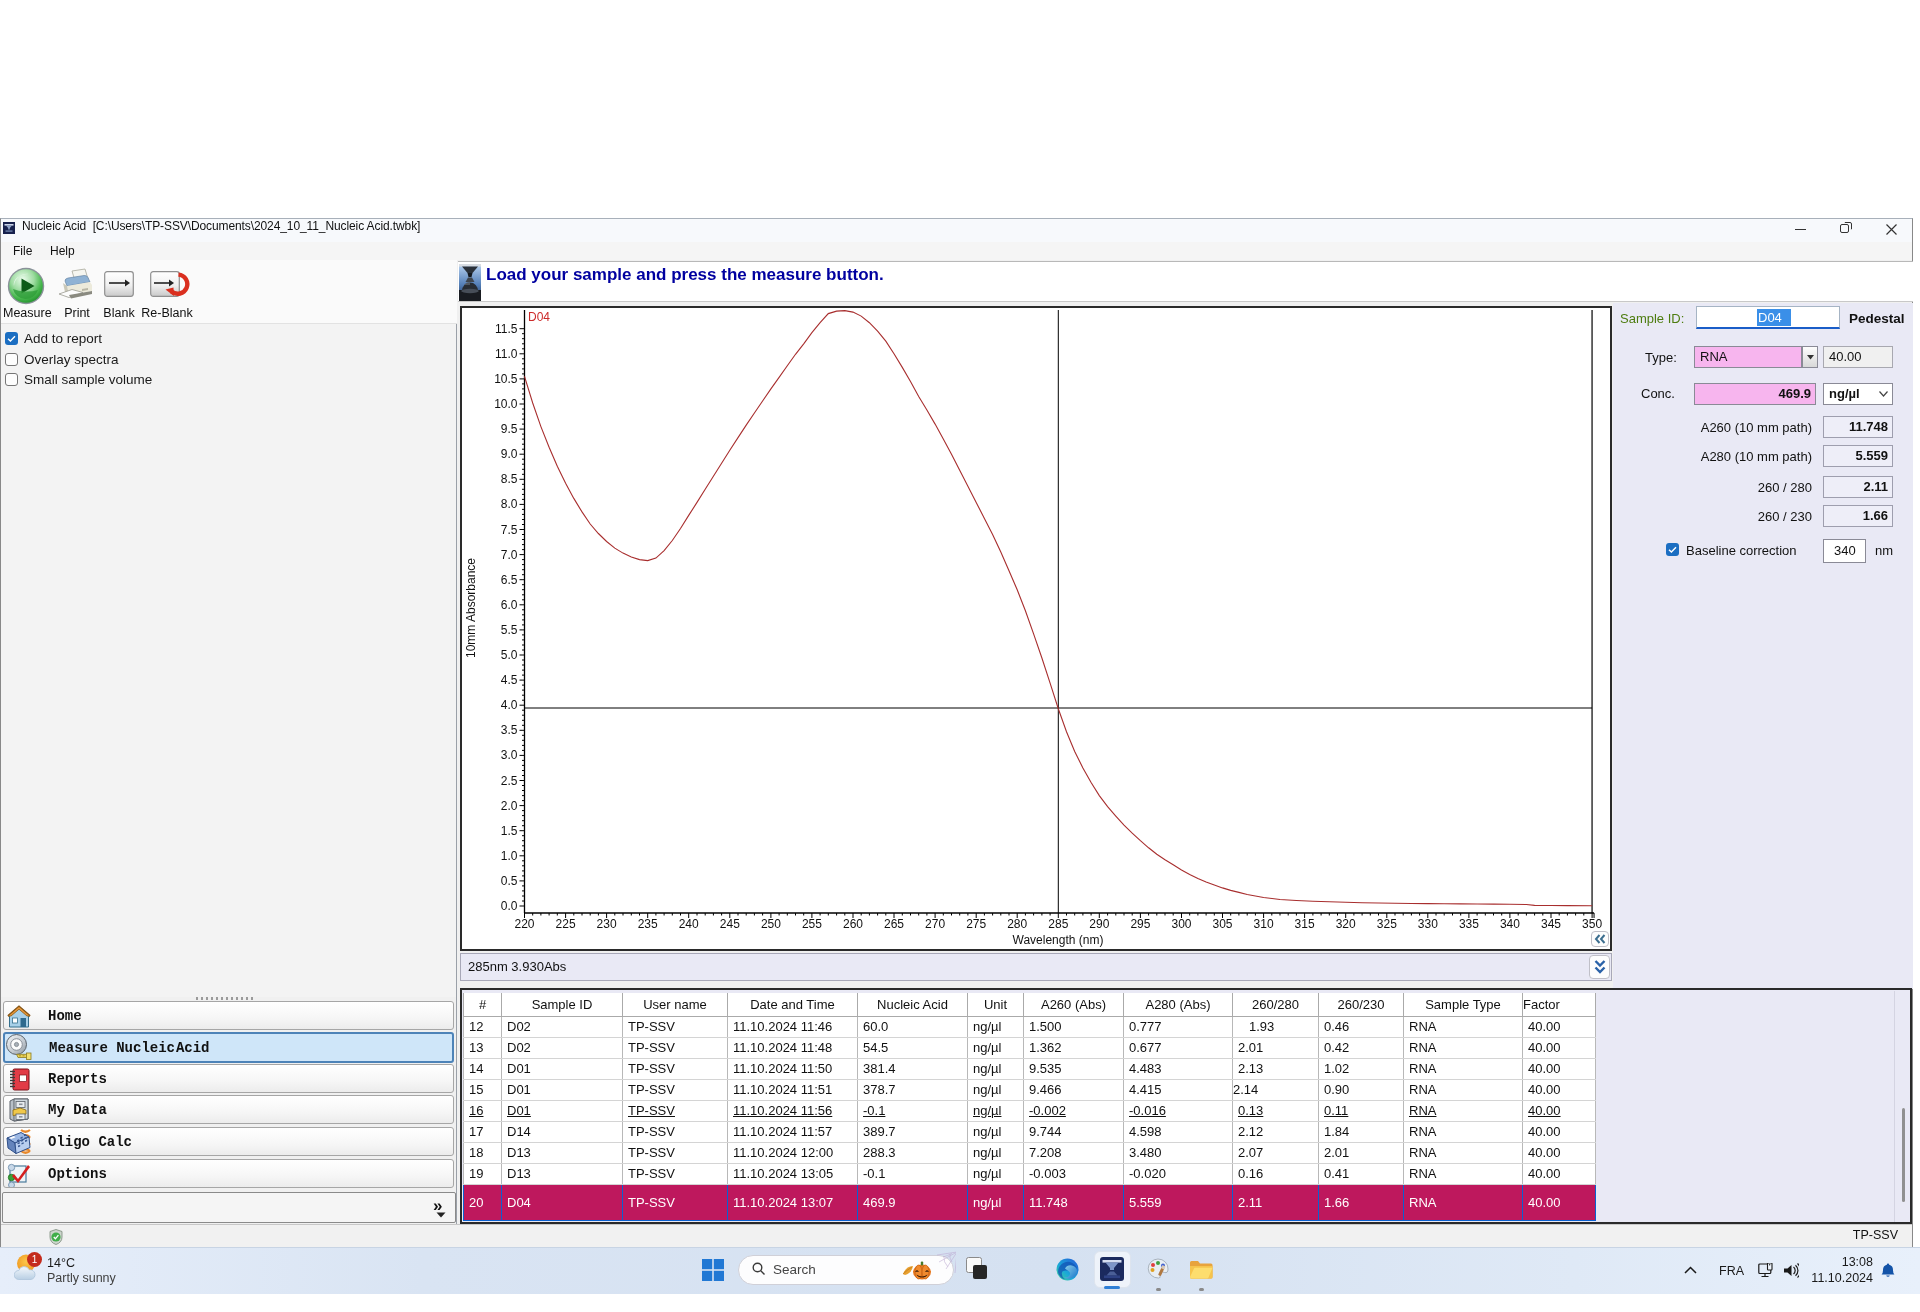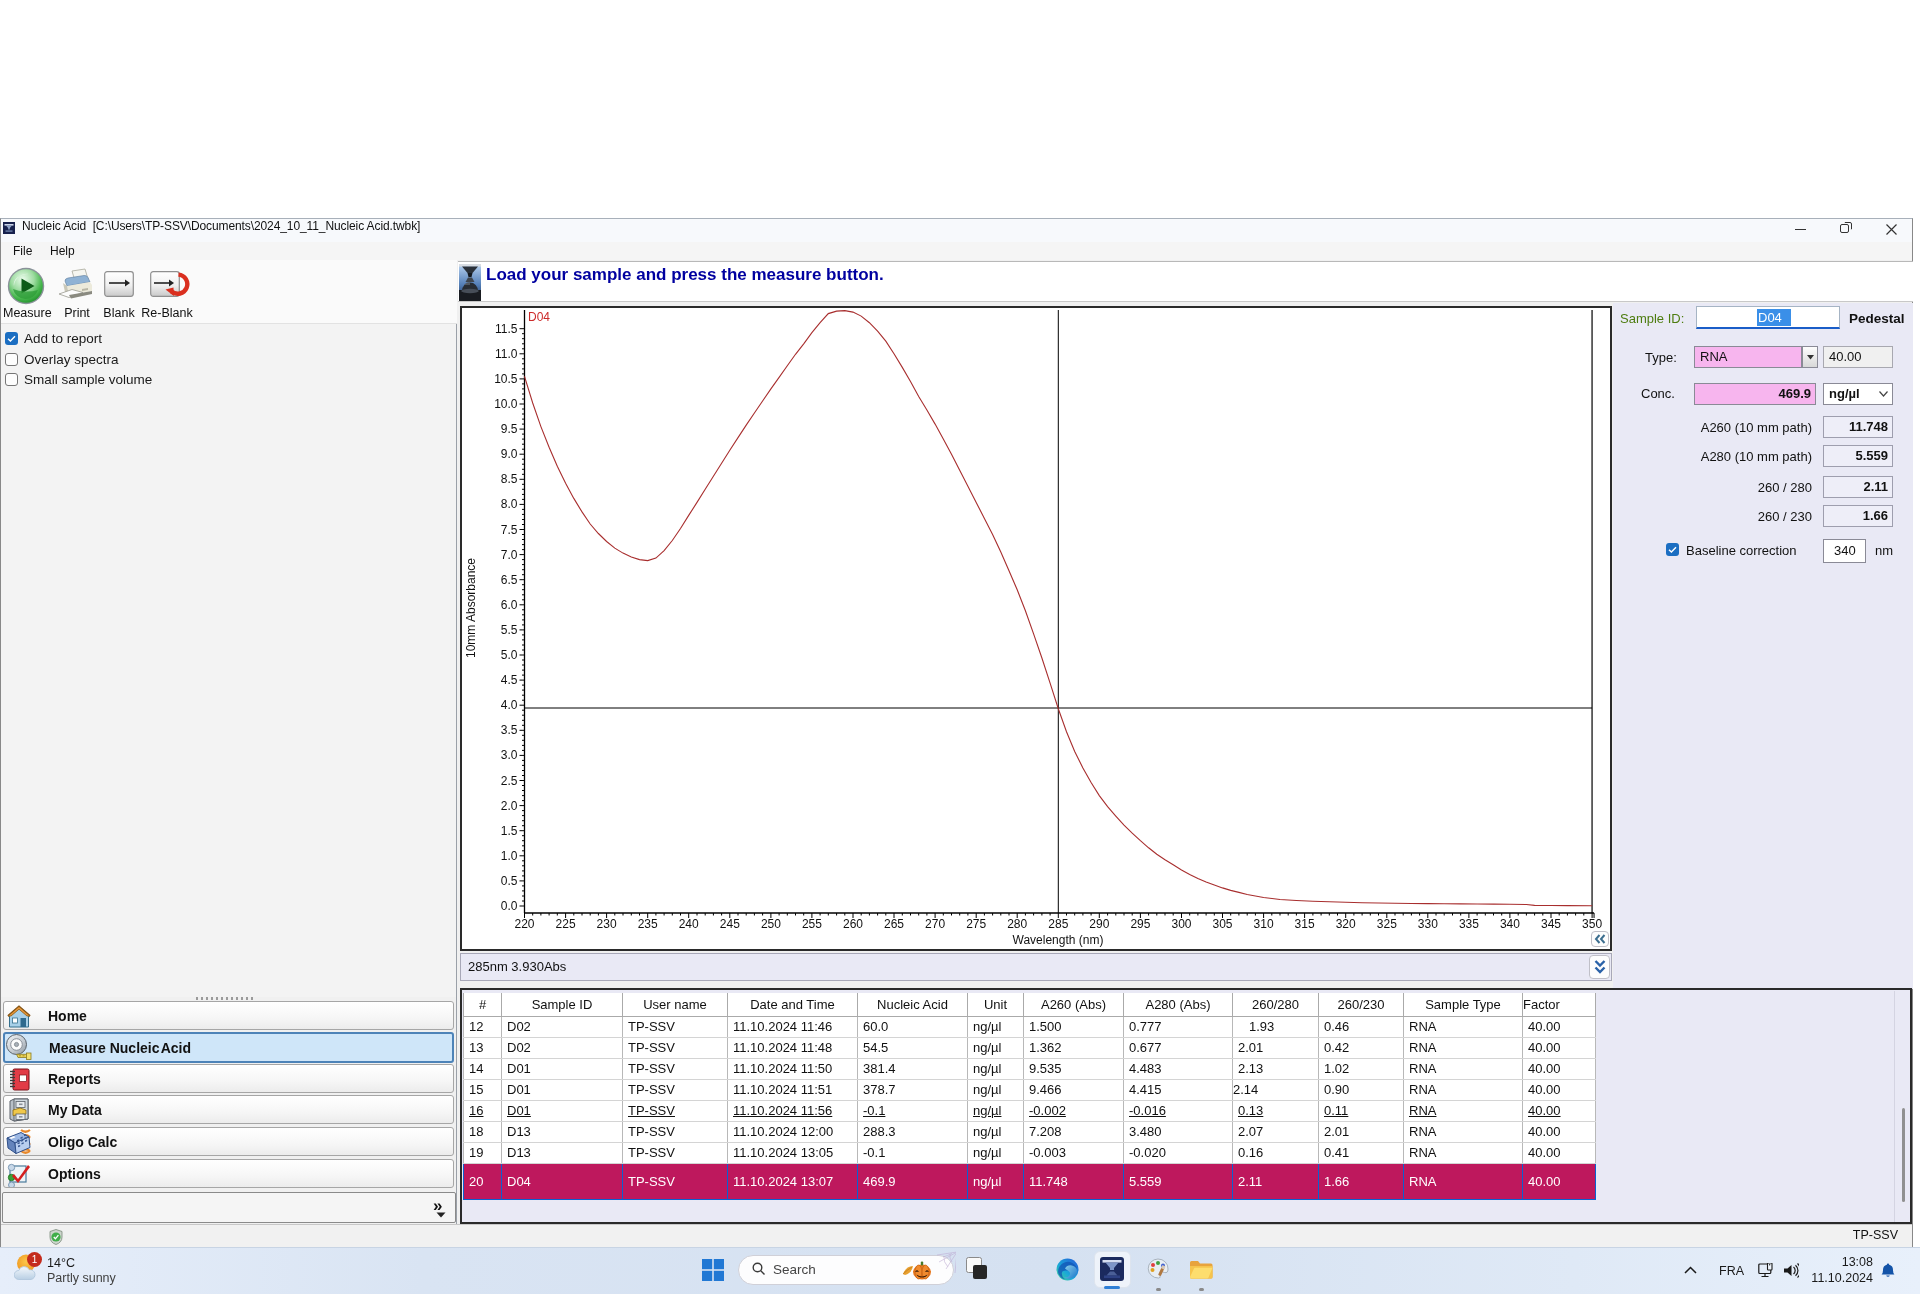--- a/index.html
+++ b/index.html
@@ -1,18 +1,18 @@
 <!DOCTYPE html>
 <html><head><meta charset="utf-8"><style>
 *{margin:0;padding:0;box-sizing:border-box}
 html,body{width:1920px;height:1312px;background:#fff;font-family:"Liberation Sans",sans-serif;overflow:hidden}
 body{position:relative}
 .abs{position:absolute}
 .lbl{position:absolute;white-space:nowrap}
-.nav{position:absolute;left:3px;width:451px;height:29px;border:1px solid #a6a6a6;border-radius:3px;background:linear-gradient(#ffffff,#f6f6f6 60%,#ececec);}
+.nav{position:absolute;left:3px;width:451px;height:29px;border:1px solid #a6a6a6;border-radius:3px;background:linear-gradient(#ffffff,#f6f6f6 60%,#ececec);font-family:Liberation Mono, monospace;}
 .nav .t{position:absolute;left:44px;top:50%;transform:translateY(-50%);font-weight:bold;font-size:14px;color:#111}
 </style></head><body>
 <div class="abs" style="left:0;top:218px;width:1913px;height:1029px;background:#f0f0f0;border:1px solid #888;border-top:1px solid #a8b0ba"></div>
 <div class="abs" style="left:1px;top:219px;width:1911px;height:23px;background:#f7f9fc"></div>
 <svg class="abs" style="left:3px;top:222px" width="12" height="12" viewBox="0 0 12 12">
     <rect x="0" y="0" width="12" height="12" fill="#17214d"></rect>
     <rect x="1.5" y="2" width="9" height="1.6" fill="#cdd6ea"></rect>
     <path d="M3 3.6 L9 3.6 L6.8 6 L6.8 7.5 L5.2 7.5 L5.2 6 Z" fill="#8fa3c8"></path>
     <rect x="2.5" y="8.2" width="7" height="1.8" fill="#5a6c96"></rect>
   </svg>
@@ -528,20 +528,34 @@
         <td style="border:1px solid #b8b8b8;border-top-color:#d4d4d4;border-bottom-color:#d4d4d4;padding-left:5px;overflow:hidden;white-space:nowrap">-0.1</td>
         <td style="border:1px solid #b8b8b8;border-top-color:#d4d4d4;border-bottom-color:#d4d4d4;padding-left:5px;overflow:hidden;white-space:nowrap">ng/µl</td>
         <td style="border:1px solid #b8b8b8;border-top-color:#d4d4d4;border-bottom-color:#d4d4d4;padding-left:5px;overflow:hidden;white-space:nowrap">-0.002</td>
         <td style="border:1px solid #b8b8b8;border-top-color:#d4d4d4;border-bottom-color:#d4d4d4;padding-left:5px;overflow:hidden;white-space:nowrap">-0.016</td>
         <td style="border:1px solid #b8b8b8;border-top-color:#d4d4d4;border-bottom-color:#d4d4d4;padding-left:5px;overflow:hidden;white-space:nowrap">0.13</td>
         <td style="border:1px solid #b8b8b8;border-top-color:#d4d4d4;border-bottom-color:#d4d4d4;padding-left:5px;overflow:hidden;white-space:nowrap">0.11</td>
         <td style="border:1px solid #b8b8b8;border-top-color:#d4d4d4;border-bottom-color:#d4d4d4;padding-left:5px;overflow:hidden;white-space:nowrap">RNA</td>
         <td style="border:1px solid #b8b8b8;border-top-color:#d4d4d4;border-bottom-color:#d4d4d4;padding-left:5px;overflow:hidden;white-space:nowrap">40.00</td>
       </tr>
       <tr style="height:21px;">
+        <td style="border:1px solid #b8b8b8;border-top-color:#d4d4d4;border-bottom-color:#d4d4d4;padding-left:5px;overflow:hidden;white-space:nowrap">17</td>
+        <td style="border:1px solid #b8b8b8;border-top-color:#d4d4d4;border-bottom-color:#d4d4d4;padding-left:5px;overflow:hidden;white-space:nowrap">D14</td>
+        <td style="border:1px solid #b8b8b8;border-top-color:#d4d4d4;border-bottom-color:#d4d4d4;padding-left:5px;overflow:hidden;white-space:nowrap">TP-SSV</td>
+        <td style="border:1px solid #b8b8b8;border-top-color:#d4d4d4;border-bottom-color:#d4d4d4;padding-left:5px;overflow:hidden;white-space:nowrap">11.10.2024 11:57</td>
+        <td style="border:1px solid #b8b8b8;border-top-color:#d4d4d4;border-bottom-color:#d4d4d4;padding-left:5px;overflow:hidden;white-space:nowrap">389.7</td>
+        <td style="border:1px solid #b8b8b8;border-top-color:#d4d4d4;border-bottom-color:#d4d4d4;padding-left:5px;overflow:hidden;white-space:nowrap">ng/µl</td>
+        <td style="border:1px solid #b8b8b8;border-top-color:#d4d4d4;border-bottom-color:#d4d4d4;padding-left:5px;overflow:hidden;white-space:nowrap">9.744</td>
+        <td style="border:1px solid #b8b8b8;border-top-color:#d4d4d4;border-bottom-color:#d4d4d4;padding-left:5px;overflow:hidden;white-space:nowrap">4.598</td>
+        <td style="border:1px solid #b8b8b8;border-top-color:#d4d4d4;border-bottom-color:#d4d4d4;padding-left:5px;overflow:hidden;white-space:nowrap">2.12</td>
+        <td style="border:1px solid #b8b8b8;border-top-color:#d4d4d4;border-bottom-color:#d4d4d4;padding-left:5px;overflow:hidden;white-space:nowrap">1.84</td>
+        <td style="border:1px solid #b8b8b8;border-top-color:#d4d4d4;border-bottom-color:#d4d4d4;padding-left:5px;overflow:hidden;white-space:nowrap">RNA</td>
+        <td style="border:1px solid #b8b8b8;border-top-color:#d4d4d4;border-bottom-color:#d4d4d4;padding-left:5px;overflow:hidden;white-space:nowrap">40.00</td>
+      </tr>
+      <tr style="height:21px;">
         <td style="border:1px solid #b8b8b8;border-top-color:#d4d4d4;border-bottom-color:#d4d4d4;padding-left:5px;overflow:hidden;white-space:nowrap">18</td>
         <td style="border:1px solid #b8b8b8;border-top-color:#d4d4d4;border-bottom-color:#d4d4d4;padding-left:5px;overflow:hidden;white-space:nowrap">D13</td>
         <td style="border:1px solid #b8b8b8;border-top-color:#d4d4d4;border-bottom-color:#d4d4d4;padding-left:5px;overflow:hidden;white-space:nowrap">TP-SSV</td>
         <td style="border:1px solid #b8b8b8;border-top-color:#d4d4d4;border-bottom-color:#d4d4d4;padding-left:5px;overflow:hidden;white-space:nowrap">11.10.2024 12:00</td>
         <td style="border:1px solid #b8b8b8;border-top-color:#d4d4d4;border-bottom-color:#d4d4d4;padding-left:5px;overflow:hidden;white-space:nowrap">288.3</td>
         <td style="border:1px solid #b8b8b8;border-top-color:#d4d4d4;border-bottom-color:#d4d4d4;padding-left:5px;overflow:hidden;white-space:nowrap">ng/µl</td>
         <td style="border:1px solid #b8b8b8;border-top-color:#d4d4d4;border-bottom-color:#d4d4d4;padding-left:5px;overflow:hidden;white-space:nowrap">7.208</td>
         <td style="border:1px solid #b8b8b8;border-top-color:#d4d4d4;border-bottom-color:#d4d4d4;padding-left:5px;overflow:hidden;white-space:nowrap">3.480</td>
         <td style="border:1px solid #b8b8b8;border-top-color:#d4d4d4;border-bottom-color:#d4d4d4;padding-left:5px;overflow:hidden;white-space:nowrap">2.07</td>
         <td style="border:1px solid #b8b8b8;border-top-color:#d4d4d4;border-bottom-color:#d4d4d4;padding-left:5px;overflow:hidden;white-space:nowrap">2.01</td>

